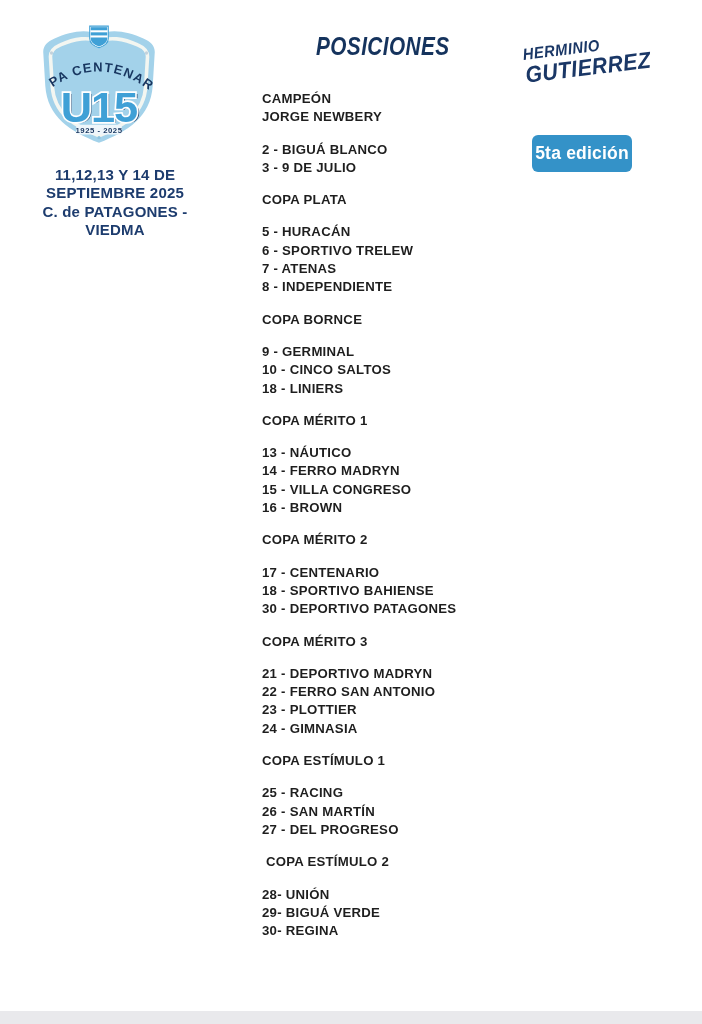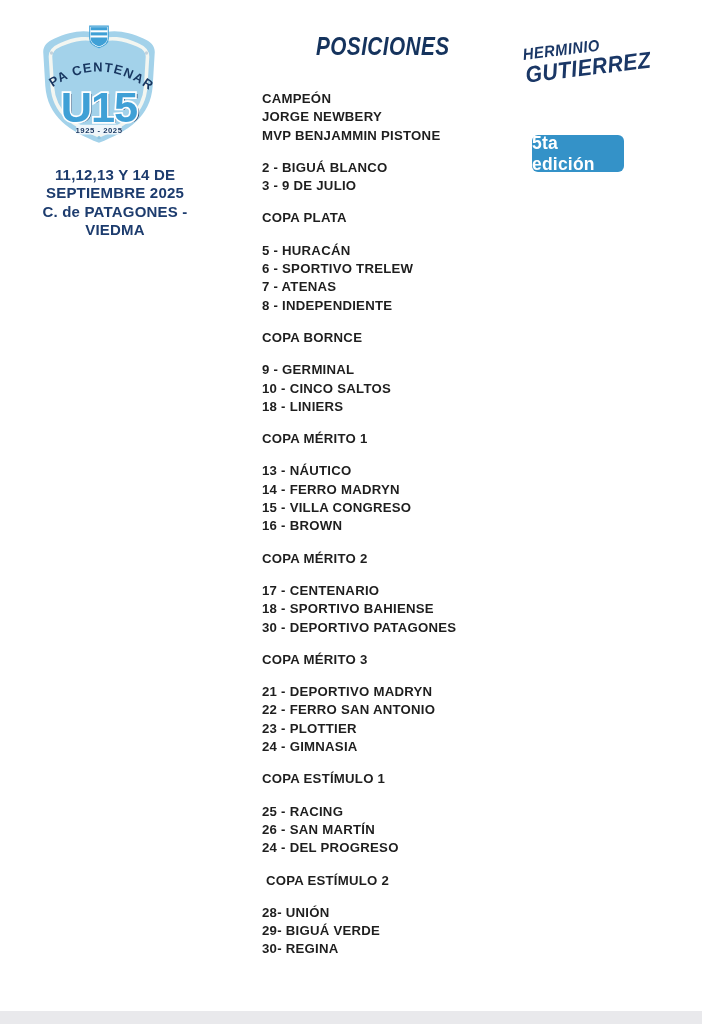--- a/index.html
+++ b/index.html
@@ -30,21 +30,21 @@
   .sponsor{
     position:absolute;left:522px;top:47px;
     color:#1a3766;font-weight:900;font-style:italic;
     transform:rotate(-7deg) scaleX(0.92);transform-origin:left top;
     white-space:nowrap;
   }
   .sponsor .l1{font-size:16px;line-height:16px;letter-spacing:0.5px;}
   .sponsor .l2{font-size:23px;line-height:24px;letter-spacing:0.5px;}
   
   .edition-badge{
-    position:absolute;left:532px;top:135px;width:92px;height:37px;
+    position:absolute;left:532px;top:135px;width:100px;height:37px;
     border-radius:6px;display:flex;align-items:center;justify-content:center;
     color:#ffffff;font-weight:bold;font-size:17.5px;letter-spacing:0.2px;
   }
   
   .standings{
     position:absolute;left:262px;top:90px;width:330px;
     color:#1e1e1e;font-weight:bold;font-size:13.2px;letter-spacing:0.25px;
   }
   .block{margin-bottom:14px;}
   .line{line-height:18.3px;white-space:pre-wrap;}
@@ -102,21 +102,20 @@
     <div class="l2">GUTIERREZ</div>
   </div>
 
   <div class="edition-badge" id="edition-badge" style="background: rgb(52, 146, 200);">5ta edición</div>
 
   <div class="standings">
 
     <div class="block">
       <div class="line">CAMPEÓN</div>
       <div class="line">JORGE NEWBERY</div>
-      <div class="line">MVP BENJAMMIN PISTONE</div>
     </div>
 
     <div class="block">
       <div class="line">2 - BIGUÁ BLANCO</div>
       <div class="line">3 - 9 DE JULIO</div>
     </div>
 
     <div class="block">
       <div class="line cup-heading">COPA PLATA</div>
       <div class="line">5 - HURACÁN</div>
@@ -152,21 +151,21 @@
       <div class="line">21 - DEPORTIVO MADRYN</div>
       <div class="line">22 - FERRO SAN ANTONIO</div>
       <div class="line">23 - PLOTTIER</div>
       <div class="line">24 - GIMNASIA</div>
     </div>
 
     <div class="block">
       <div class="line cup-heading">COPA ESTÍMULO 1</div>
       <div class="line">25 - RACING</div>
       <div class="line">26 - SAN MARTÍN</div>
-      <div class="line">24 - DEL PROGRESO</div>
+      <div class="line">27 - DEL PROGRESO</div>
     </div>
 
     <div class="block">
       <div class="line cup-heading"> COPA ESTÍMULO 2</div>
       <div class="line">28- UNIÓN</div>
       <div class="line">29- BIGUÁ VERDE</div>
       <div class="line">30- REGINA</div>
     </div>
 
   </div>

